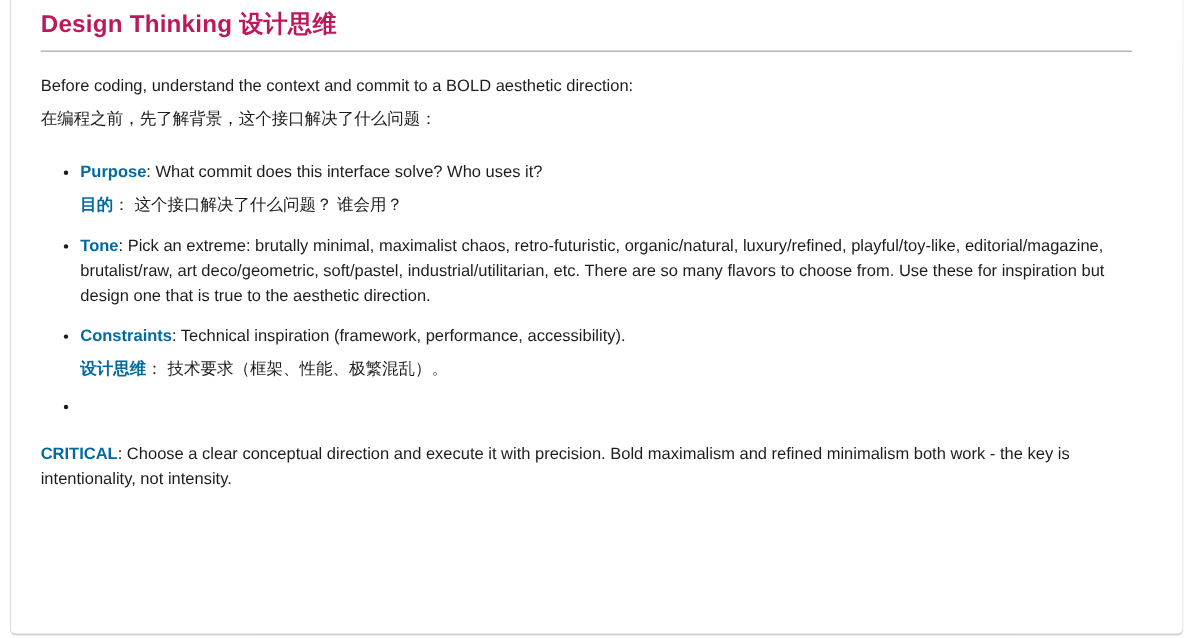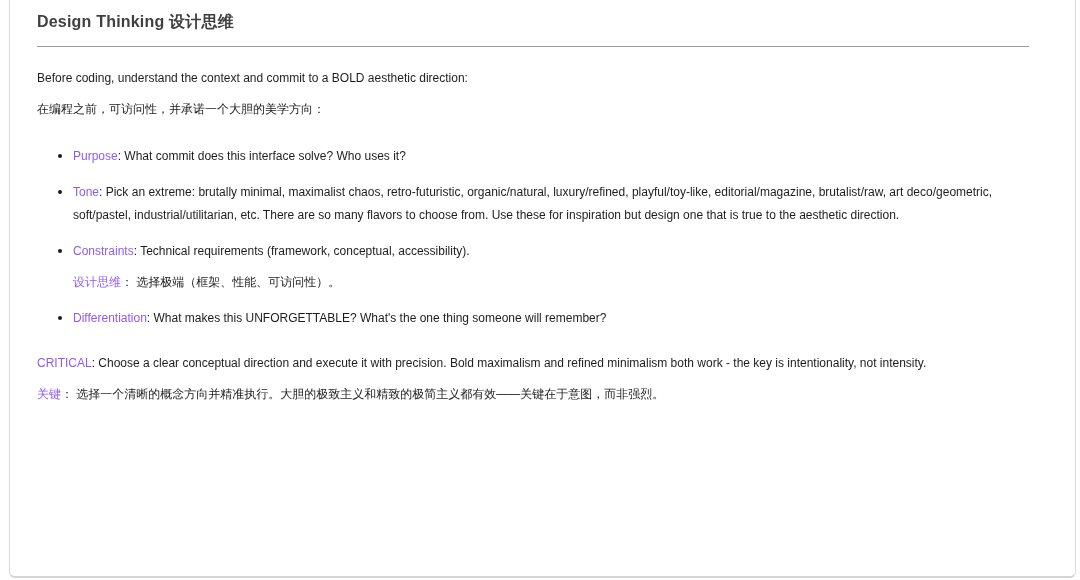--- a/index.html
+++ b/index.html
@@ -23,41 +23,41 @@
     height: 578px;
     border-left: 1px solid #dcdcdc;
     border-right: 1px solid #dcdcdc;
     border-bottom: 2px solid #d4d4d4;
     border-radius: 0 0 6px 6px;
     padding: 6px 46px 0 27px;
     overflow: hidden;
   }
   h1.doc-title {
     margin: 2px 0 0 0;
-    font-size: 16px;
+    font-size: 22px;
     line-height: 28px;
     font-weight: 700;
-    color: #404040;
+    color: #be185d;
     letter-spacing: 0.2px;
   }
   hr.title-rule {
     border: none;
     border-top: 1px solid #9b9b9b;
     margin: 10px 0 0 0;
   }
   p.body {
     margin: 0;
-    font-size: 12px;
+    font-size: 15px;
     color: #1d1d1f;
   }
   p.en { line-height: 23px; }
   p.zh { line-height: 24px; }
   p.intro-en { margin-top: 20px; }
   p.intro-zh { margin-top: 7px; }
-  strong.term { font-weight: 400; color: #8b5cf6; }
+  strong.term { font-weight: 700; color: #0369a1; }
   ul.bullet-list {
     margin: 24px 0 0 0;
     padding: 0 0 0 36px;
     list-style: disc outside;
   }
   ul.bullet-list li {
     margin: 0 0 13px 0;
     color: #1d1d1f;
   }
   ul.bullet-list li::marker { color: #1a1a1a; font-size: 13px; }
@@ -68,40 +68,39 @@
 </head>
 <body>
 
 <div class="page">
   <div class="card">
 
     <h1 class="doc-title">Design Thinking 设计思维</h1>
     <hr class="title-rule">
 
     <p class="body en intro-en">Before coding, understand the context and commit to a BOLD aesthetic direction:</p>
-    <p class="body zh intro-zh">在编程之前，可访问性，并承诺一个大胆的美学方向：</p>
+    <p class="body zh intro-zh">在编程之前，先了解背景，这个接口解决了什么问题：</p>
 
     <ul class="bullet-list">
 
       <li>
         <p class="body en"><strong class="term">Purpose</strong><span>: What commit does this interface solve? Who uses it?</span></p>
+        <p class="body zh"><strong class="term">目的</strong><span>： 这个接口解决了什么问题？ 谁会用？</span></p>
       </li>
 
       <li>
         <p class="body en"><strong class="term">Tone</strong><span>: Pick an extreme: brutally minimal, maximalist chaos, retro-futuristic, organic/natural, luxury/refined, playful/toy-like, editorial/magazine, brutalist/raw, art deco/geometric, soft/pastel, industrial/utilitarian, etc. There are so many flavors to choose from. Use these for inspiration but design one that is true to the aesthetic direction.</span></p>
       </li>
 
       <li>
-        <p class="body en"><strong class="term">Constraints</strong><span>: Technical requirements (framework, conceptual, accessibility).</span></p>
-        <p class="body zh"><strong class="term">设计思维</strong><span>： 选择极端（框架、性能、可访问性）。</span></p>
+        <p class="body en"><strong class="term">Constraints</strong><span>: Technical inspiration (framework, performance, accessibility).</span></p>
+        <p class="body zh"><strong class="term">设计思维</strong><span>： 技术要求（框架、性能、极繁混乱）。</span></p>
       </li>
 
       <li>
-        <p class="body en"><strong class="term">Differentiation</strong><span>: What makes this UNFORGETTABLE? What's the one thing someone will remember?</span></p>
       </li>
 
     </ul>
 
     <p class="body en critical-en"><strong class="term">CRITICAL</strong><span>: Choose a clear conceptual direction and execute it with precision. Bold maximalism and refined minimalism both work - the key is intentionality, not intensity.</span></p>
-    <p class="body zh critical-zh"><strong class="term">关键</strong><span>： 选择一个清晰的概念方向并精准执行。大胆的极致主义和精致的极简主义都有效——关键在于意图，而非强烈。</span></p>
 
   </div>
 </div>
 
 </body></html>

